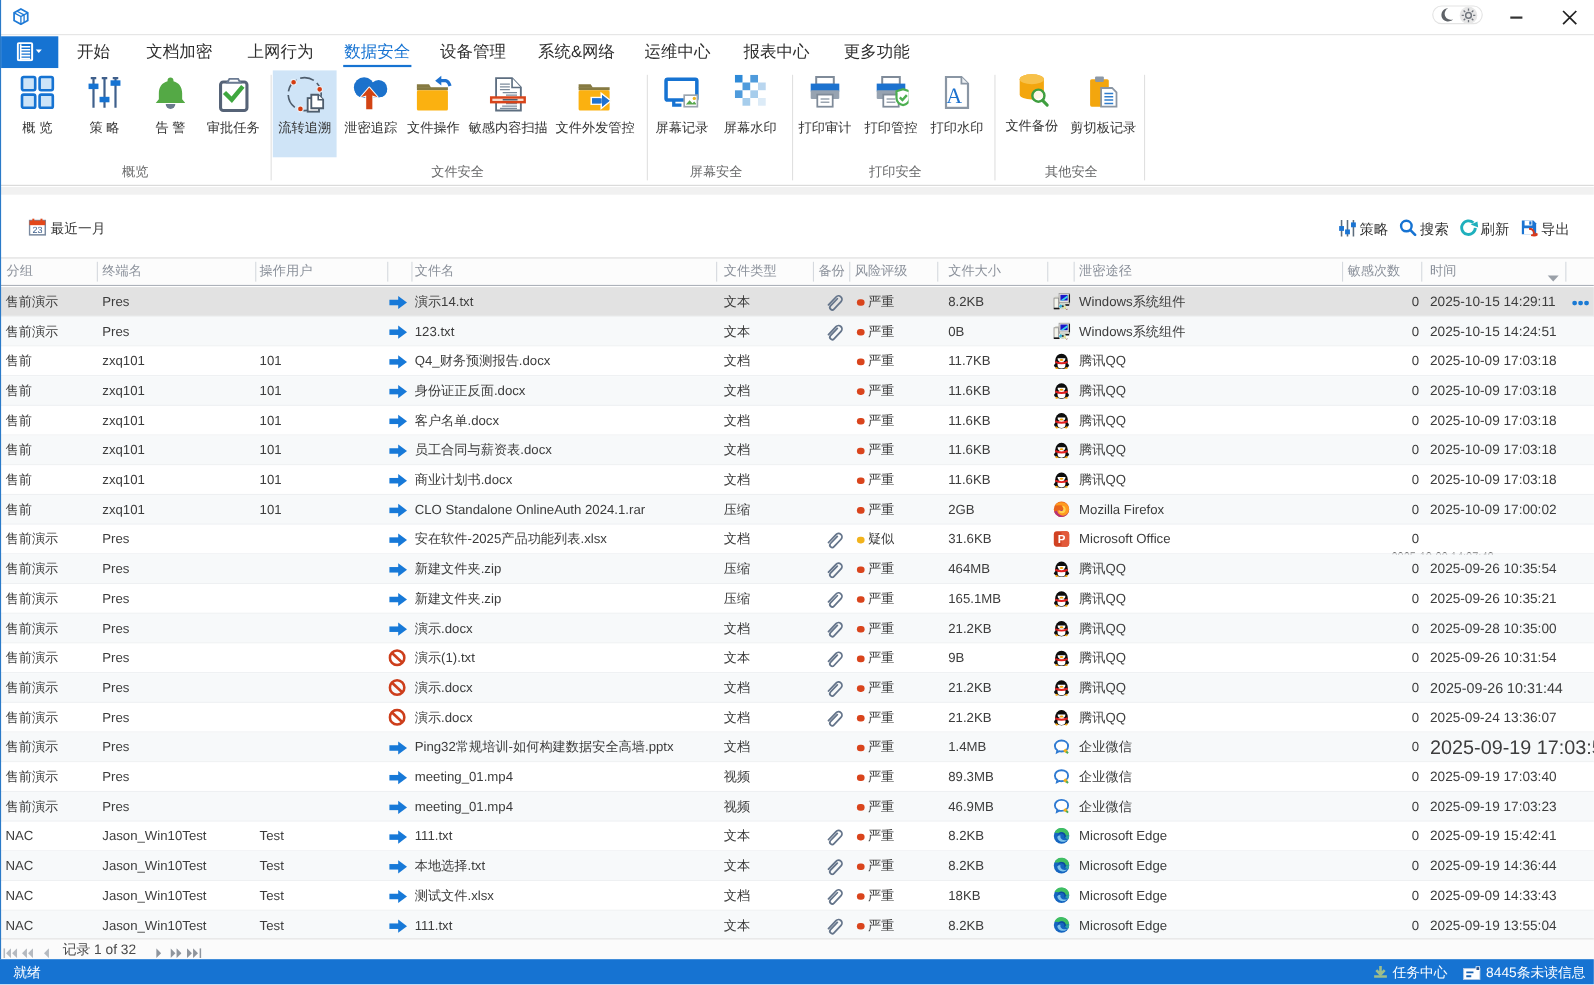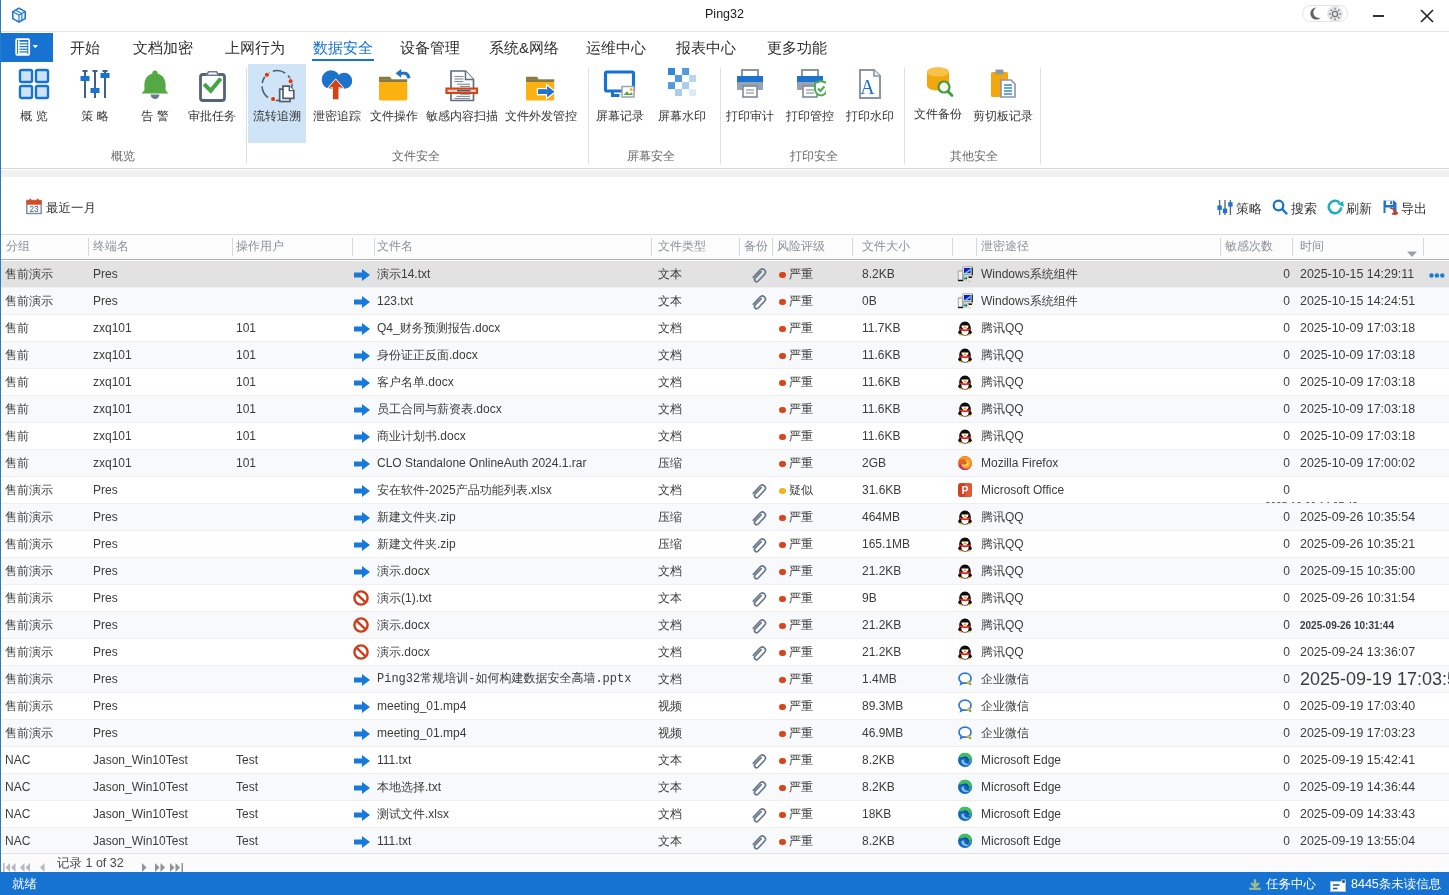--- a/index.html
+++ b/index.html
@@ -18,21 +18,20 @@
 .cell{position:absolute;top:0;height:27px;line-height:27px;font-size:12px;color:#3c3c3c;white-space:nowrap;}
 .icn{position:absolute;line-height:0;}
 </style></head><body>
 <div id="win">
 
 <div class="abs" style="left:0;top:0;width:1449px;height:32px;background:#fff;border-bottom:1px solid #e4e4e4;"></div>
 <div class="abs" style="left:11px;top:7px;"><svg width="16" height="16" viewBox="0 0 16 16" style="">
         <path d="M8 1.2 L14.2 4.6 V11.6 L8 15 L1.8 11.6 V4.6 Z" fill="none" stroke="#1f7ad6" stroke-width="1.6"></path>
         <path d="M4.5 3.2 L10.8 6.5 M1.9 4.7 L8 8 L14.1 4.7 M8 8 V15 M10.9 6.4 V13.3" stroke="#1f7ad6" stroke-width="1.2" fill="none"></path>
       </svg></div>
-<div class="abs" style="left:0;top:7px;width:1449px;text-align:center;font-size:12.5px;color:#1b1b1b;">Ping32</div>
 <div class="abs" style="left:1302px;top:5px;width:46px;height:17px;border:1px solid #e3e3e3;border-radius:9px;background:#fff;"></div>
 <div class="abs" style="left:1307px;top:5px;"><svg width="16" height="16" viewBox="0 0 16 16" style="">
         <path d="M9.5 2 a6 6 0 1 0 4.5 9.8 a5.2 5.2 0 0 1 -4.5 -9.8 z" fill="#5f6368" transform="translate(0,0.6)"></path>
       </svg></div>
 <div class="abs" style="left:1327px;top:5.5px;width:16px;height:16px;border-radius:50%;background:#e7e7e7;"></div>
 <div class="abs" style="left:1327px;top:5.5px;"><svg width="16" height="16" viewBox="0 0 16 16" style="">
         <circle cx="8" cy="8" r="2.6" fill="none" stroke="#70757c" stroke-width="1.3"></circle>
         <line x1="12.2" y1="8.0" x2="14.2" y2="8.0" stroke="#70757c" stroke-width="1.2"></line>
         <line x1="11.0" y1="11.0" x2="12.4" y2="12.4" stroke="#70757c" stroke-width="1.2"></line>
         <line x1="8.0" y1="12.2" x2="8.0" y2="14.2" stroke="#70757c" stroke-width="1.2"></line>
@@ -686,21 +685,21 @@
           <ellipse cx="8" cy="5.8" rx="3.5" ry="2.9" fill="#fff"></ellipse>
           <ellipse cx="8" cy="11.6" rx="3.6" ry="3.5" fill="#fff"></ellipse>
           <path d="M8 2.2 a4.4 3.4 0 0 1 4.4 3.4 l-8.8 0 a4.4 3.4 0 0 1 4.4 -3.4 z" fill="#0d0d0d"></path>
           <path d="M2.6 8.1 q5.4 2.6 10.8 0 l0.4 1.7 q-5.8 2.8 -11.6 0 z" fill="#e02020"></path>
           <ellipse cx="8" cy="7.3" rx="1.7" ry="0.9" fill="#f5a60a"></ellipse>
           <path d="M3.2 13.6 q-1.6 1.6 0.2 1.9 q1.2 0.1 1.8 -0.9 z" fill="#f5a60a"></path>
           <path d="M12.8 13.6 q1.6 1.6 -0.2 1.9 q-1.2 0.1 -1.8 -0.9 z" fill="#f5a60a"></path>
         </svg></div>
 <div class="cell" style="left:981px;">腾讯QQ</div>
 <div class="cell" style="left:1240px;width:50px;text-align:right;">0</div>
-<div class="cell" style="left:1300px;font-size:12.4px;">2025-09-15 10:35:00</div>
+<div class="cell" style="left:1300px;font-size:12.4px;">2025-09-28 10:35:00</div>
 <div class="abs" style="left:0;top:26px;width:1449px;height:1px;background:#eef0f2;"></div>
 </div>
 <div class="row" style="top:585px;background:#ffffff;">
 <div class="cell" style="left:5px;">售前演示</div>
 <div class="cell" style="left:93px;">Pres</div>
 <div class="icn" style="left:353px;top:5px;"><svg width="16" height="16" viewBox="0 0 16 16" style="">
           <circle cx="8" cy="8" r="6.6" fill="none" stroke="#cd3e1b" stroke-width="2.4"></circle>
           <line x1="3.6" y1="3.9" x2="12.4" y2="12.1" stroke="#cd3e1b" stroke-width="2.4"></line>
         </svg></div>
 <div class="cell" style="left:377px;">演示(1).txt</div>
@@ -748,21 +747,21 @@
           <ellipse cx="8" cy="5.8" rx="3.5" ry="2.9" fill="#fff"></ellipse>
           <ellipse cx="8" cy="11.6" rx="3.6" ry="3.5" fill="#fff"></ellipse>
           <path d="M8 2.2 a4.4 3.4 0 0 1 4.4 3.4 l-8.8 0 a4.4 3.4 0 0 1 4.4 -3.4 z" fill="#0d0d0d"></path>
           <path d="M2.6 8.1 q5.4 2.6 10.8 0 l0.4 1.7 q-5.8 2.8 -11.6 0 z" fill="#e02020"></path>
           <ellipse cx="8" cy="7.3" rx="1.7" ry="0.9" fill="#f5a60a"></ellipse>
           <path d="M3.2 13.6 q-1.6 1.6 0.2 1.9 q1.2 0.1 1.8 -0.9 z" fill="#f5a60a"></path>
           <path d="M12.8 13.6 q1.6 1.6 -0.2 1.9 q-1.2 0.1 -1.8 -0.9 z" fill="#f5a60a"></path>
         </svg></div>
 <div class="cell" style="left:981px;">腾讯QQ</div>
 <div class="cell" style="left:1240px;width:50px;text-align:right;">0</div>
-<div class="cell" style="left:1300px;font-size:10px;font-weight:bold;">2025-09-26 10:31:44</div>
+<div class="cell" style="left:1300px;font-size:13px;">2025-09-26 10:31:44</div>
 <div class="abs" style="left:0;top:26px;width:1449px;height:1px;background:#eef0f2;"></div>
 </div>
 <div class="row" style="top:639px;background:#ffffff;">
 <div class="cell" style="left:5px;">售前演示</div>
 <div class="cell" style="left:93px;">Pres</div>
 <div class="icn" style="left:353px;top:5px;"><svg width="16" height="16" viewBox="0 0 16 16" style="">
           <circle cx="8" cy="8" r="6.6" fill="none" stroke="#cd3e1b" stroke-width="2.4"></circle>
           <line x1="3.6" y1="3.9" x2="12.4" y2="12.1" stroke="#cd3e1b" stroke-width="2.4"></line>
         </svg></div>
 <div class="cell" style="left:377px;">演示.docx</div>
@@ -789,21 +788,21 @@
 <div class="cell" style="left:1300px;font-size:12.4px;">2025-09-24 13:36:07</div>
 <div class="abs" style="left:0;top:26px;width:1449px;height:1px;background:#eef0f2;"></div>
 </div>
 <div class="row" style="top:666px;background:#f7f9fa;">
 <div class="cell" style="left:5px;">售前演示</div>
 <div class="cell" style="left:93px;">Pres</div>
 <div class="icn" style="left:353px;top:6px;"><svg width="18" height="16" viewBox="0 0 18 16" style="">
           <rect x="1" y="5.5" width="9" height="5" fill="#1779d8"></rect>
           <path d="M9 2 l8 6 -8 6 Z" fill="#1779d8"></path>
         </svg></div>
-<div class="cell" style="left:377px;font-family:Liberation Mono, monospace;">Ping32常规培训-如何构建数据安全高墙.pptx</div>
+<div class="cell" style="left:377px;">Ping32常规培训-如何构建数据安全高墙.pptx</div>
 <div class="cell" style="left:658px;">文档</div>
 <div class="icn" style="left:779px;top:10.5px;width:6.5px;height:6.5px;border-radius:50%;background:#d9441c;"></div>
 <div class="cell" style="left:789px;">严重</div>
 <div class="cell" style="left:862px;">1.4MB</div>
 <div class="icn" style="left:957px;top:5px;"><svg width="16" height="16" viewBox="0 0 16 16" style="">
           <path d="M8 2.2 c-3.6 0 -6 2.2 -6 5 c0 1.6 0.9 3 2.2 3.9 l-0.4 2 2.1 -1.2 c0.7 0.2 1.4 0.3 2.1 0.3 c3.6 0 6 -2.2 6 -5 s-2.4 -5 -6 -5 z" fill="#fff" stroke="#2e7ad2" stroke-width="1.7"></path>
           <path d="M11.5 9.5 l2 2 -2 2 -2 -2 z" fill="#f5b01a"></path>
           <path d="M13 11.5 l1.6 1.6 -1.3 1.3 -1.6 -1.6 z" fill="#4cab53"></path>
         </svg></div>
 <div class="cell" style="left:981px;">企业微信</div>

